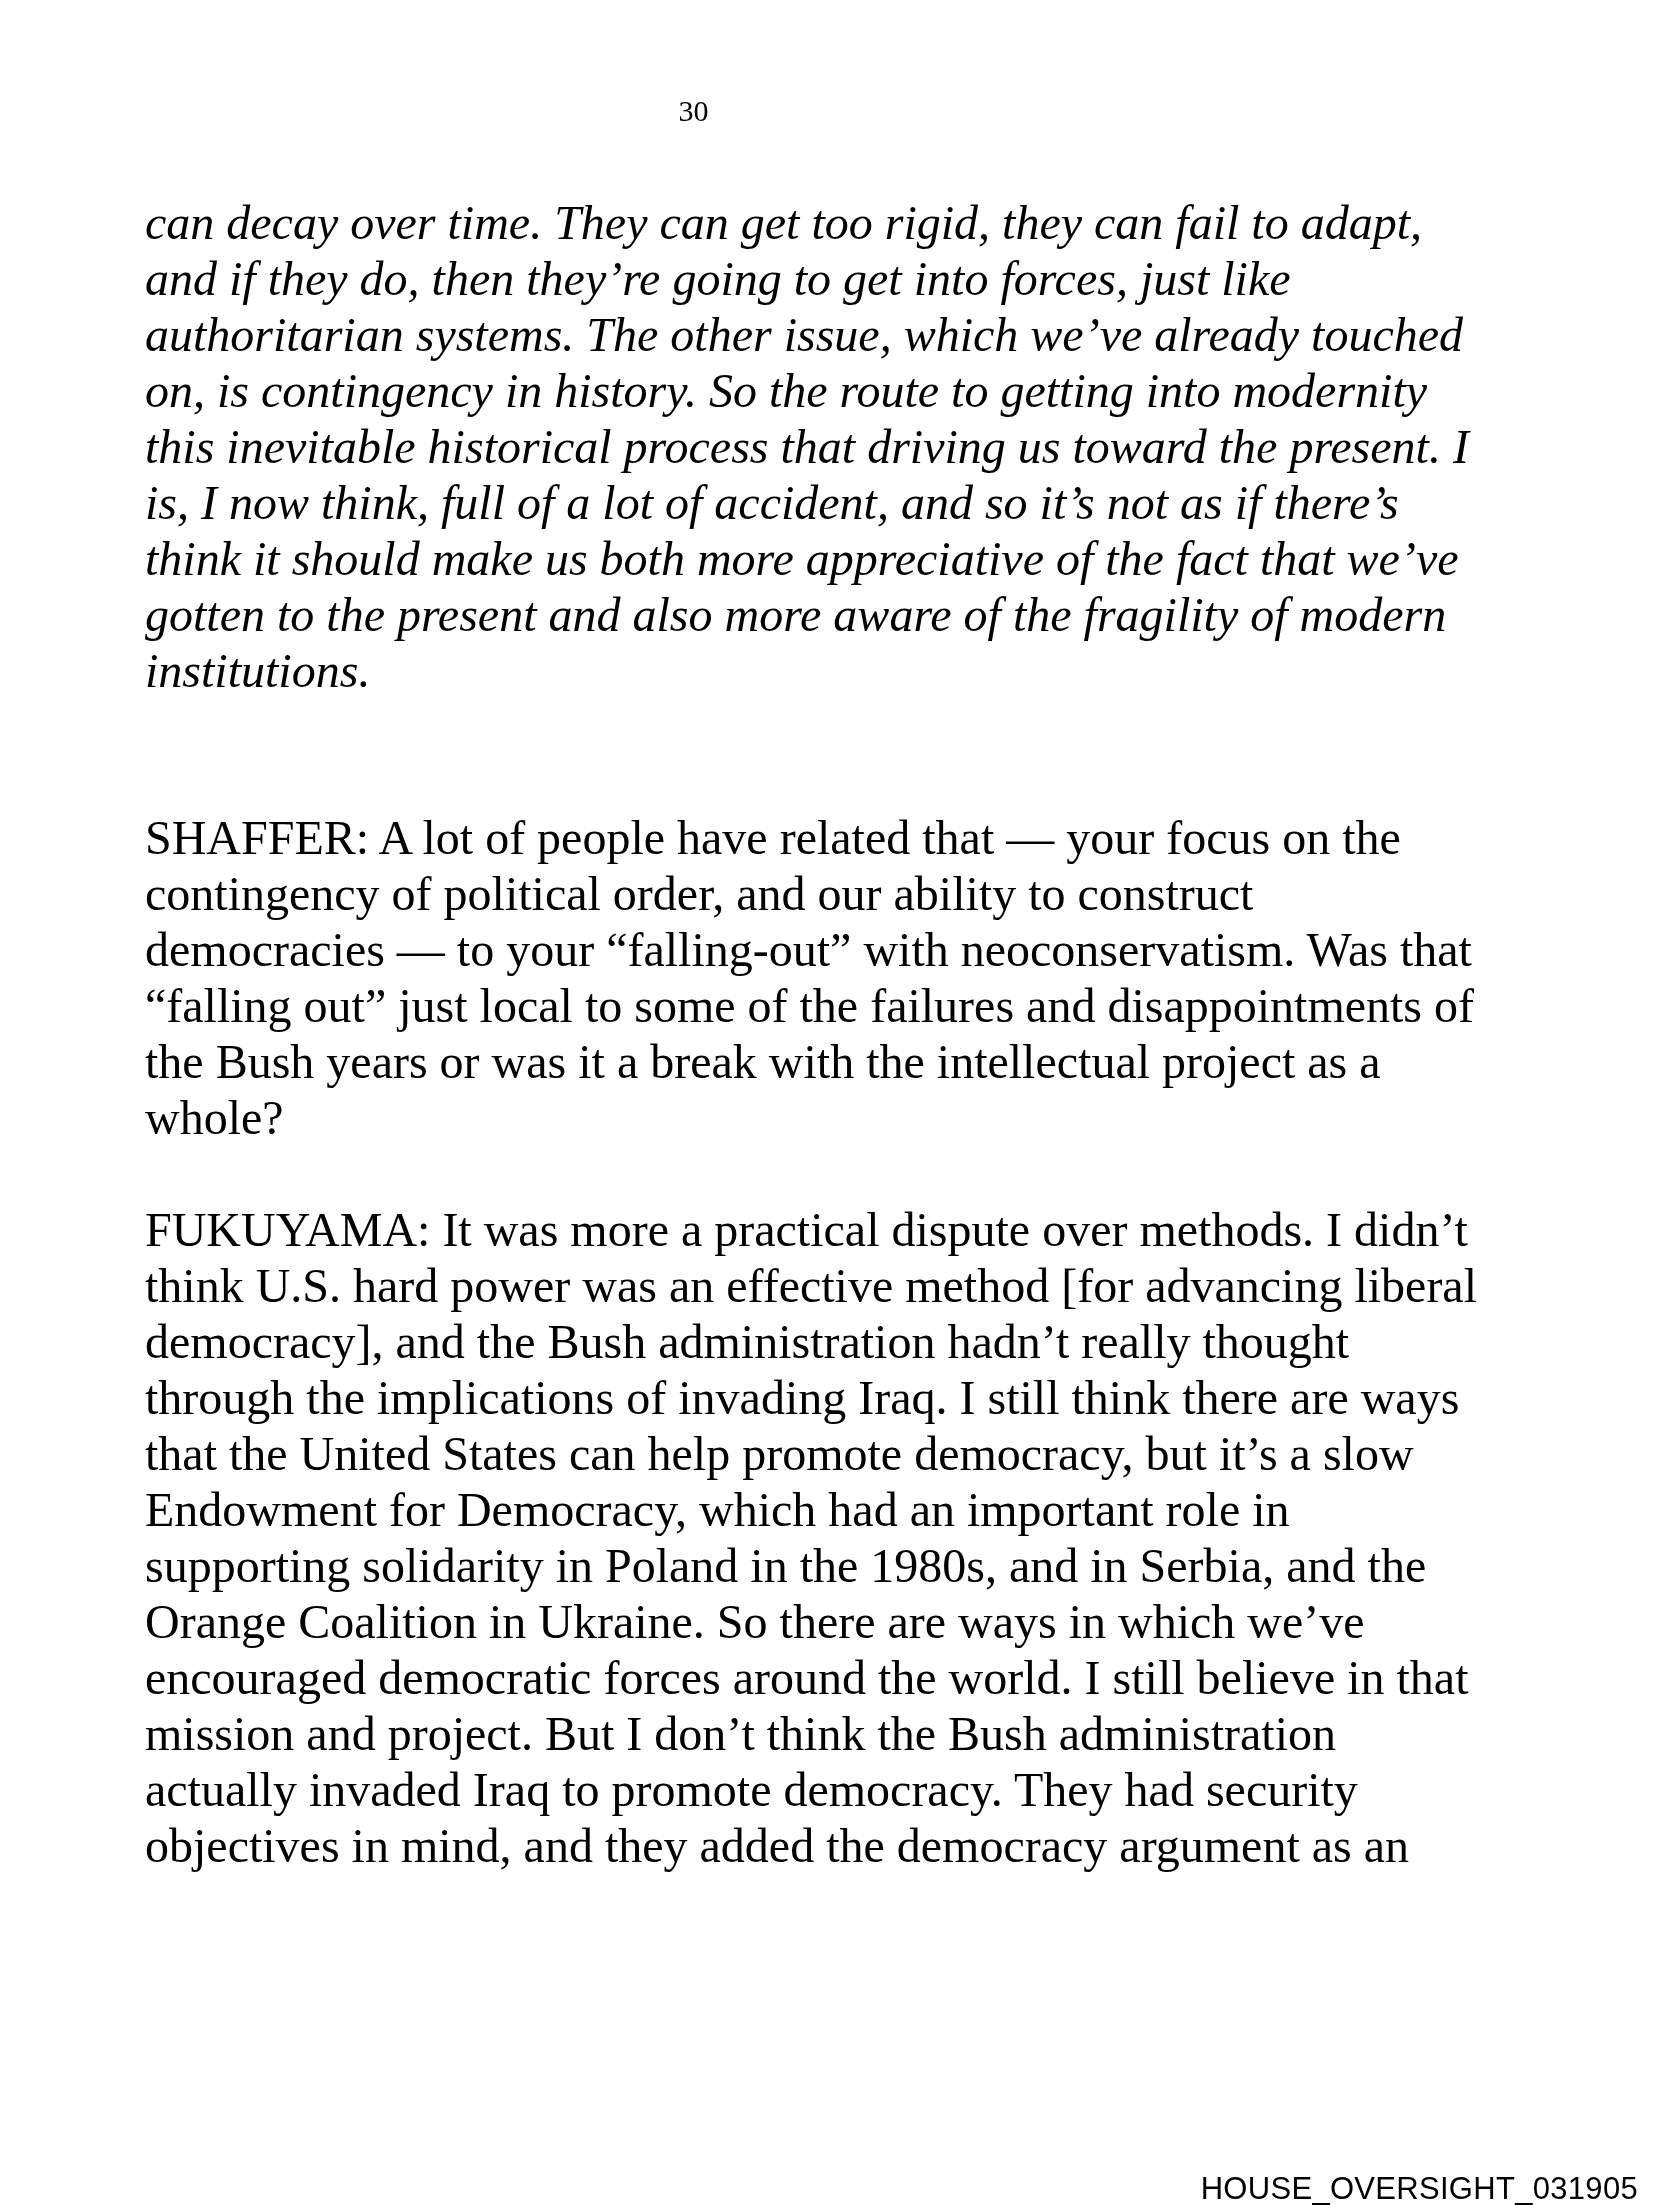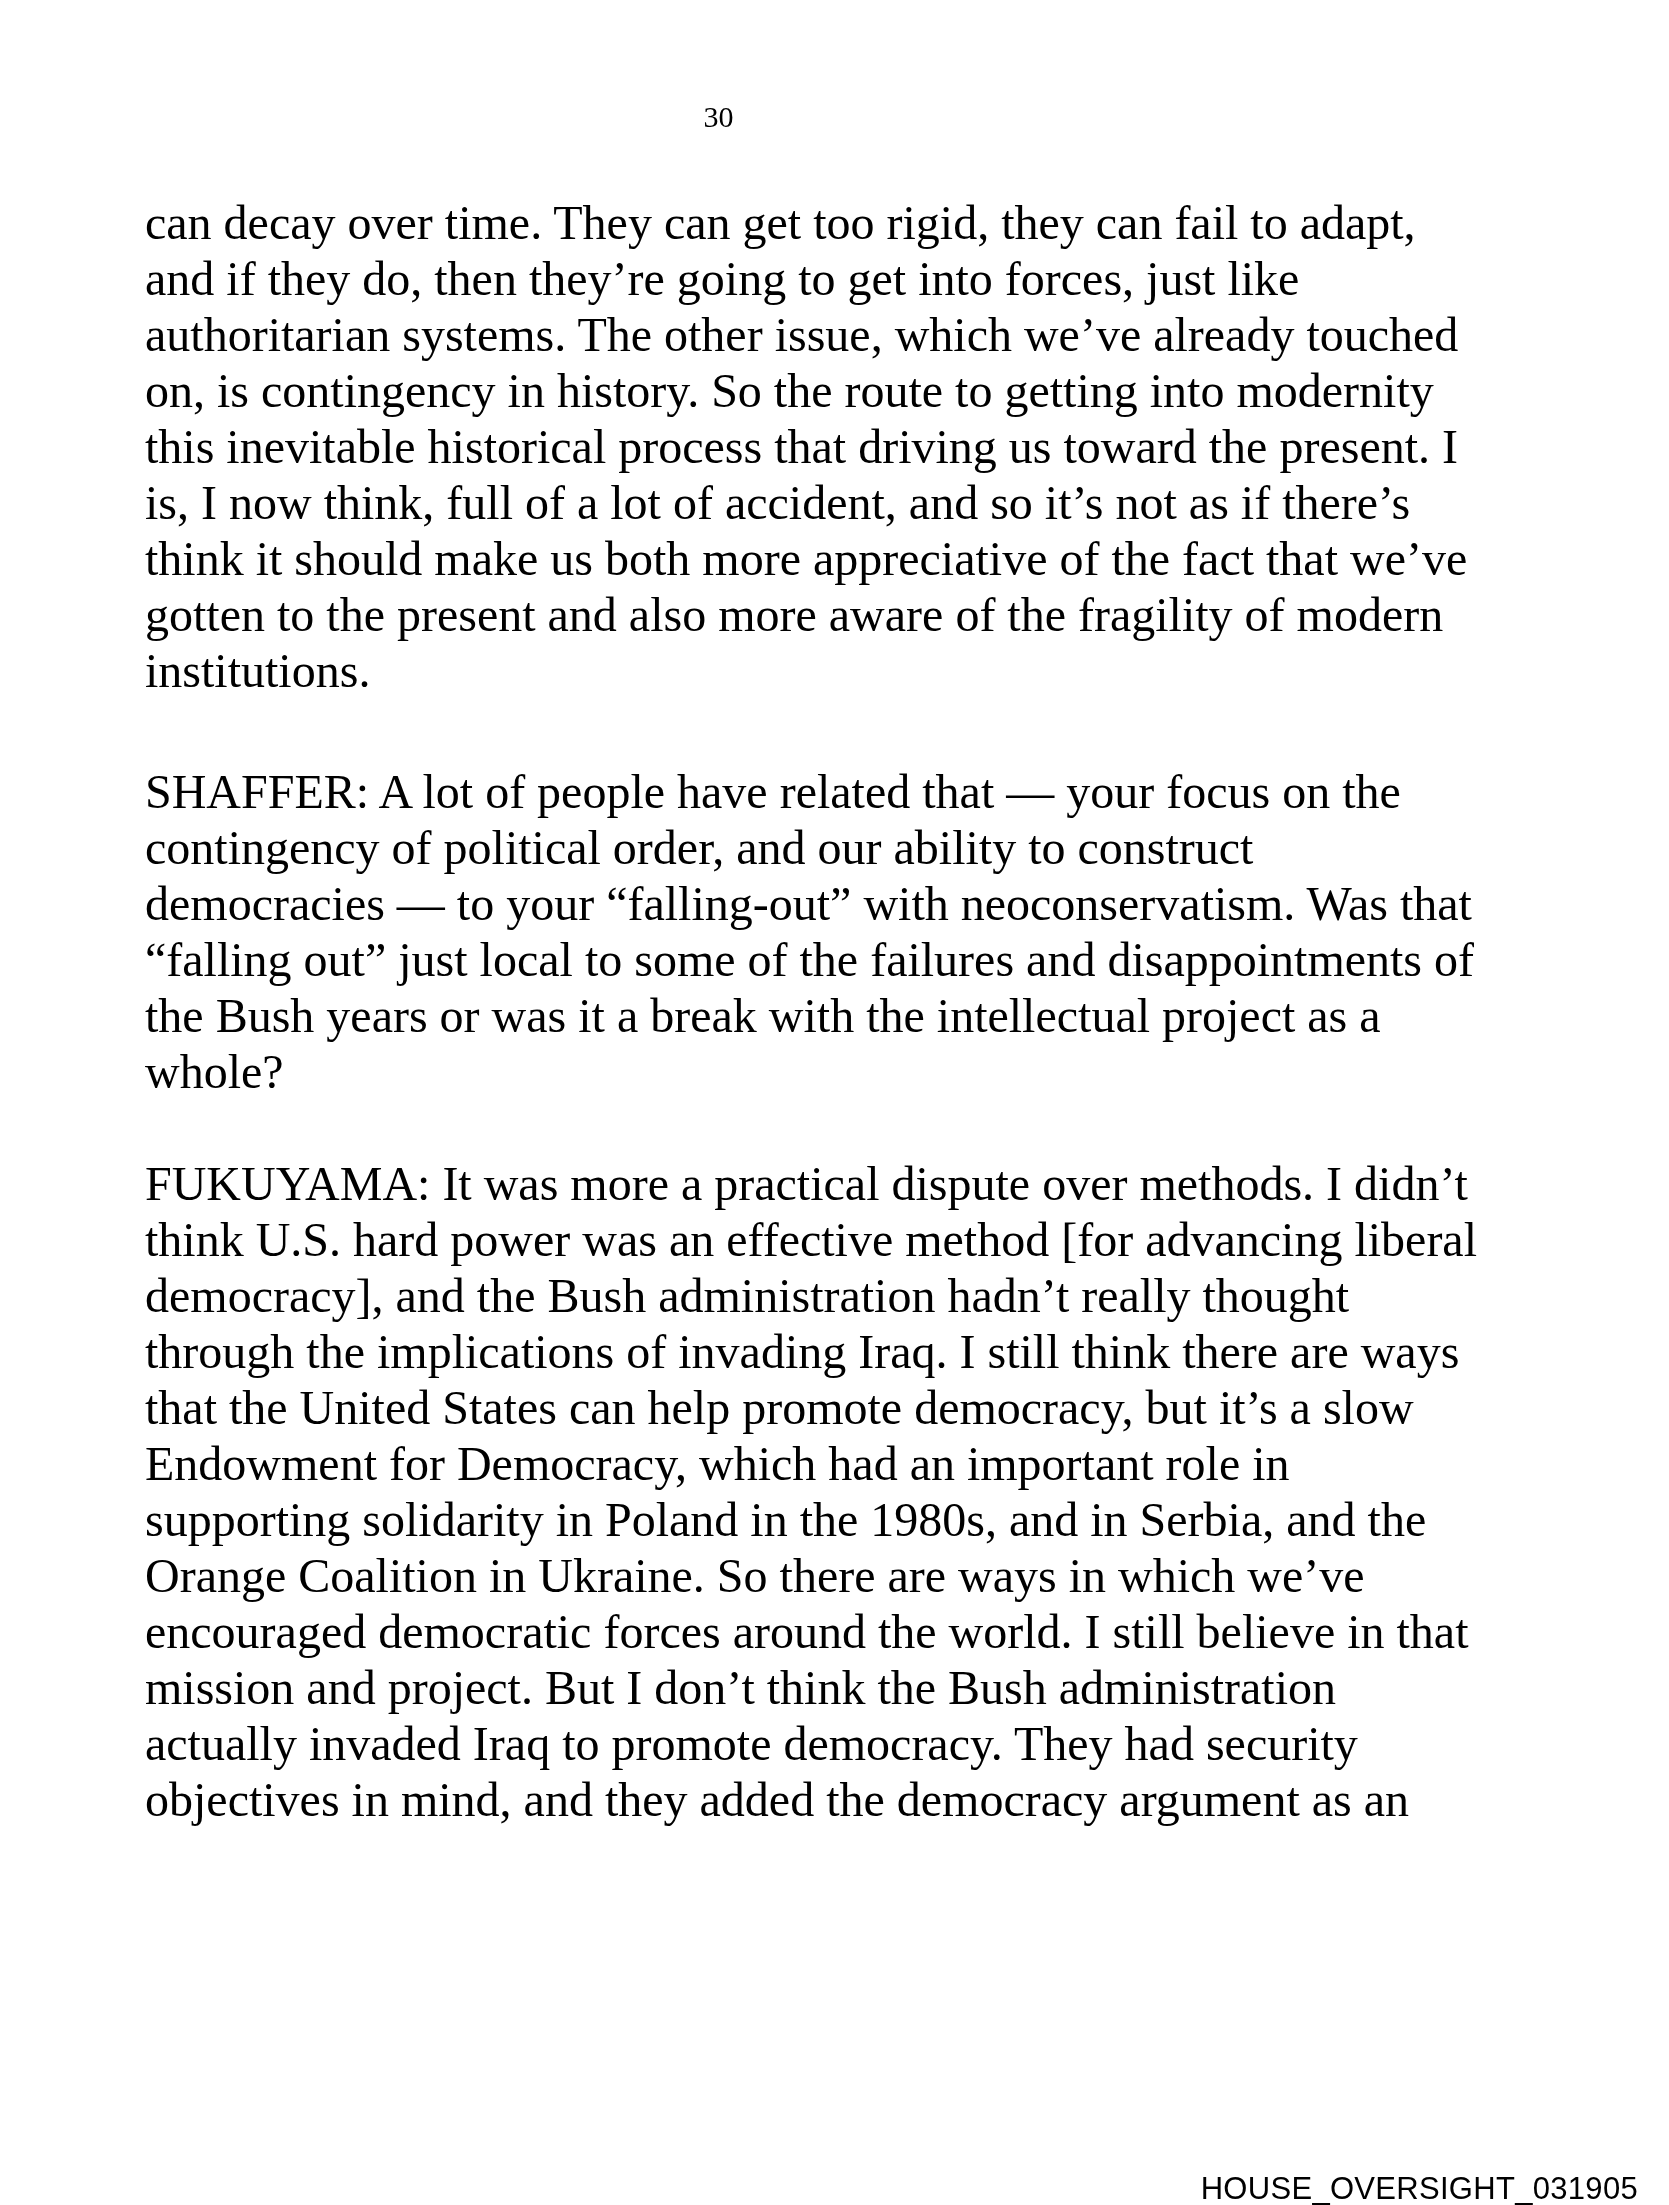--- a/index.html
+++ b/index.html
@@ -9,46 +9,45 @@
     }
     body {
       width: 1669px;
       height: 2205px;
       position: relative;
       overflow: hidden;
       color: #000000;
     }
     .page-number {
       position: absolute;
-      top: 97px;
+      top: 91px;
       left: 0;
       width: 1387px;
       text-align: center;
       font-family: "Liberation Serif", serif;
       font-size: 30px;
       line-height: 39px;
-      margin-left: 25px;
     }
     .body-text {
       position: absolute;
       left: 145px;
       top: 195px;
       width: 1388px;
       font-family: "Liberation Serif", serif;
       font-size: 48px;
       line-height: 56px;
     }
     .line {
       display: block;
       white-space: nowrap;
     }
     .para {
       margin: 0;
     }
-    .para-1 { margin-bottom: 65px; }
+    .para-1 { margin-bottom: 111px; font-style: italic; }
     .para-2 { margin-bottom: 56px; }
     .bates {
       position: absolute;
       right: 31px;
       top: 2154px;
       font-family: "Liberation Sans", sans-serif;
       font-size: 31px;
       line-height: 37px;
       letter-spacing: 0.3px;
       margin-top: 16px;

